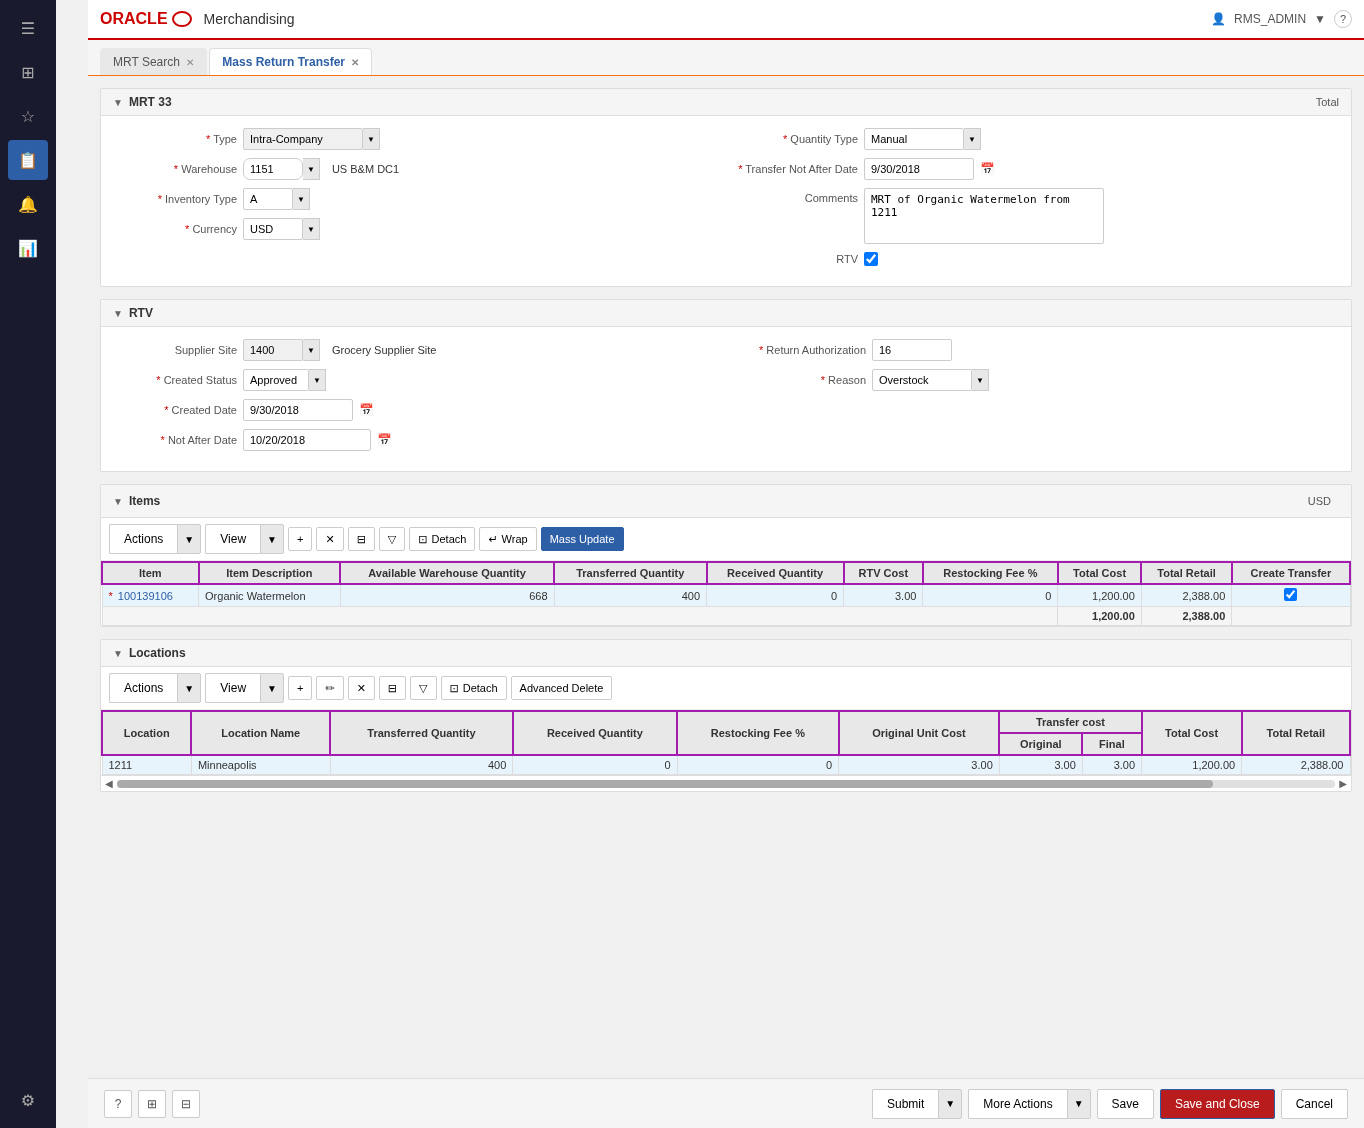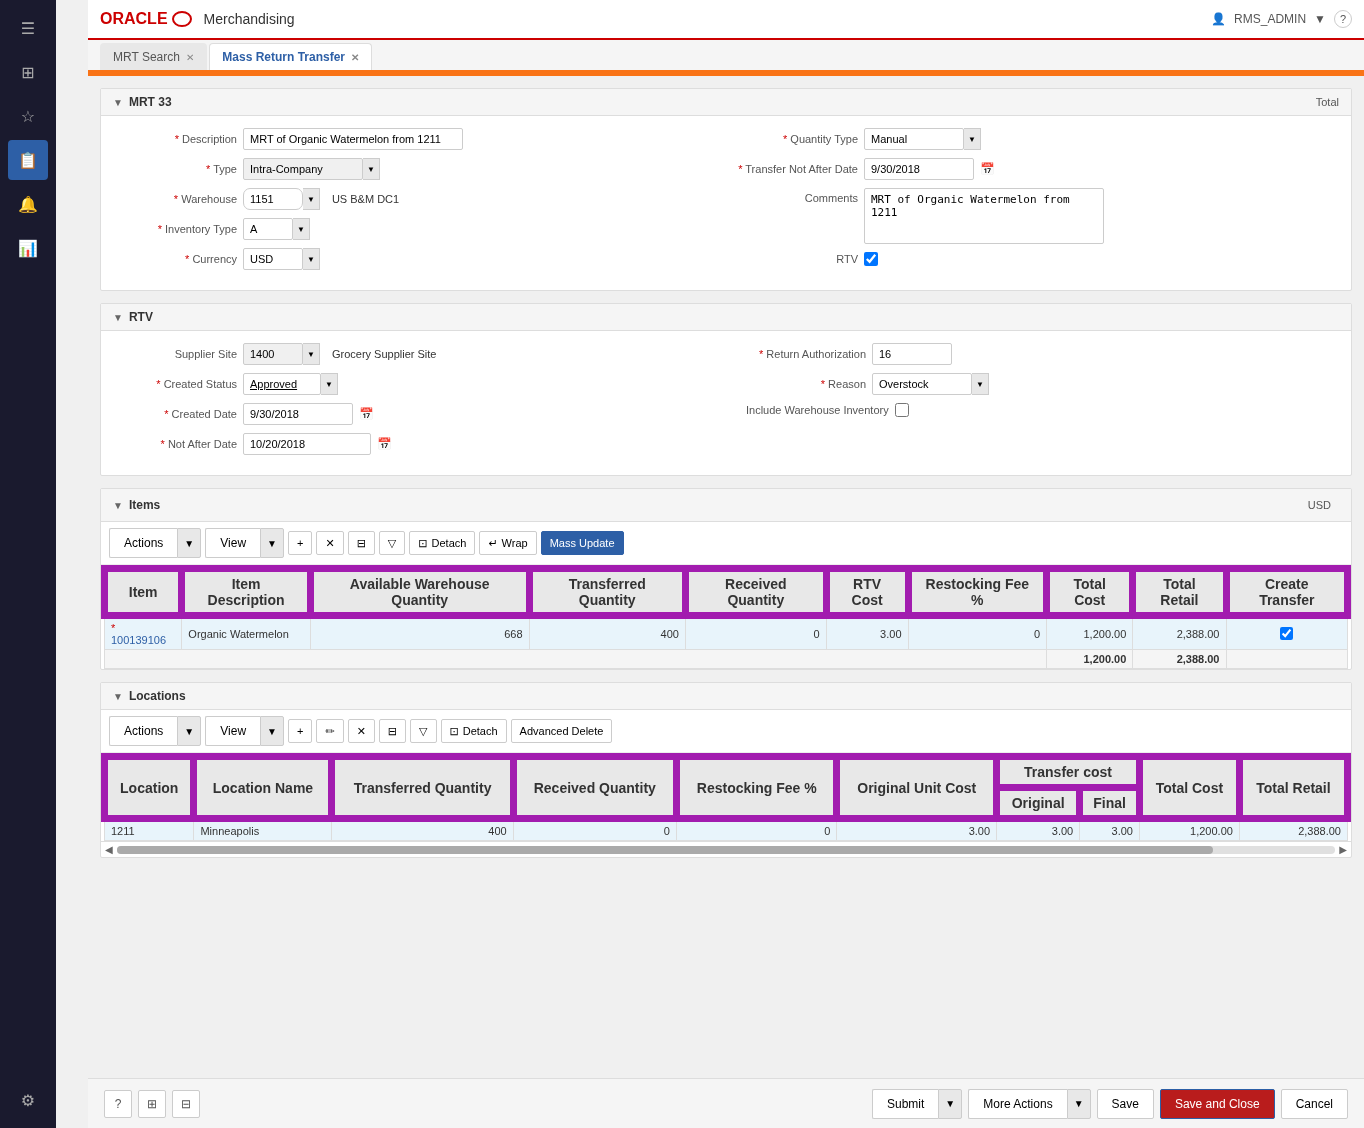--- a/index.html
+++ b/index.html
@@ -15,21 +15,21 @@
     .main { flex: 1; display: flex; flex-direction: column; overflow: hidden; padding-left: 32px; }
 
     
     .top-header { height: 40px; background: white; border-bottom: 2px solid #cc0000; display: flex; align-items: center; padding: 0 12px; gap: 8px; flex-shrink: 0; }
     .oracle-logo { display: flex; align-items: center; gap: 4px; }
     .oracle-text { color: #cc0000; font-weight: bold; font-size: 16px; }
     .app-title { font-size: 14px; color: #333; margin-left: 4px; }
     .header-right { margin-left: auto; display: flex; align-items: center; gap: 8px; color: #555; font-size: 12px; }
 
     
-    .tab-bar { height: 36px; background: #f5f5f5; border-bottom: 6px solid #f97316; display: flex; align-items: flex-end; padding: 0 12px; flex-shrink: 0; }
+    .tab-bar { height: 36px; background: #f5f5f5; border-bottom: 1px solid #f97316; display: flex; align-items: flex-end; padding: 0 12px; flex-shrink: 0; }
     .tab { padding: 6px 12px; cursor: pointer; font-size: 12px; color: #555; border: 1px solid transparent; border-bottom: none; margin-right: 2px; border-radius: 4px 4px 0 0; display: flex; align-items: center; gap: 6px; background: #e8e8e8; }
     .tab.active { background: white; border-color: #ddd; color: #2d5fa6; font-weight: bold; }
     .tab-close { color: #888; font-size: 10px; cursor: pointer; }
 
     
     .content { flex: 1; overflow-y: auto; padding: 12px; background: #f0f0f0; }
 
     
     .section { background: white; border: 1px solid #ddd; border-radius: 2px; margin-bottom: 12px; }
     .section-header { background: #f5f5f5; border-bottom: 1px solid #ddd; padding: 6px 12px; display: flex; align-items: center; gap: 6px; }
@@ -47,21 +47,21 @@
     .calendar-icon { color: #666; cursor: pointer; font-size: 12px; }
 
     
     .toolbar { display: flex; align-items: center; gap: 4px; padding: 6px 8px; border-bottom: 1px solid #eee; }
     .toolbar-btn { border: 1px solid #ccc; background: white; border-radius: 2px; padding: 3px 8px; font-size: 11px; cursor: pointer; display: flex; align-items: center; gap: 4px; height: 24px; }
     .toolbar-btn.primary { background: #2d5fa6; color: white; border-color: #2d5fa6; }
 
     
     .table-wrap { overflow-x: auto; }
     table { width: 100%; border-collapse: collapse; font-size: 11px; }
-    th { background: #e8e8e8; border: 7px solid #a21caf; padding: 4px 6px; text-align: center; font-weight: bold; color: #333; font-size: 14px; }
+    th { background: #e8e8e8; border: 2px solid #a21caf; padding: 4px 6px; text-align: center; font-weight: bold; color: #333; font-size: 11px; }
     td { border: 1px solid #ddd; padding: 3px 6px; text-align: center; color: #333; }
     tr.data-row { background: #e8f4fb; }
     tr.total-row td { font-weight: bold; background: #f5f5f5; }
     .item-link { color: #2d5fa6; text-decoration: none; cursor: pointer; }
     td.left { text-align: left; }
 
     
     .footer { height: 50px; background: #f5f5f5; border-top: 1px solid #ddd; display: flex; align-items: center; justify-content: flex-end; padding: 0 16px; gap: 6px; flex-shrink: 0; }
     .footer-btn { border: 1px solid #ccc; background: white; border-radius: 2px; padding: 5px 14px; font-size: 12px; cursor: pointer; height: 30px; }
     .footer-btn.primary { background: #b91c1c; color: white; border-color: #2d5fa6; }
@@ -144,24 +144,20 @@
       <div class="section-header">
         <span class="section-toggle">▼</span>
         <span class="section-title">MRT 33</span>
         <span class="section-tag">Total</span>
       </div>
       <div class="section-body">
         <div style="display:grid; grid-template-columns:1fr 1fr; gap:6px 24px;">
 
           <div>
             <div class="form-row">
-              <span class="form-label"><span class="required-star">*</span> <span>Description</span></span>
-              <input class="form-input" style="width: 220px;" value="MRT of Organic Watermelon from 1211">
-            </div>
-            <div class="form-row">
               <span class="form-label"><span class="required-star">*</span> <span>Type</span></span>
               <div class="inline-select-wrap">
                 <input class="form-input readonly" style="width: 120px;" value="Intra-Company" readonly="">
                 <span class="inline-arrow">▼</span>
               </div>
             </div>
             <div class="form-row">
               <span class="form-label"><span class="required-star">*</span> <span>Warehouse</span></span>
               <div class="inline-select-wrap">
                 <input class="form-input" style="width: 60px; border-radius: 7px;" value="1151">
@@ -224,21 +220,21 @@
               <span class="form-label">Supplier Site</span>
               <div class="inline-select-wrap">
                 <input class="form-input readonly" style="width: 60px;" value="1400" readonly="">
                 <span class="inline-arrow">▼</span>
               </div>
               <span style="margin-left:6px; color:#333; font-size:11px;">Grocery Supplier Site</span>
             </div>
             <div class="form-row">
               <span class="form-label"><span class="required-star">*</span> <span>Created Status</span></span>
               <div class="inline-select-wrap">
-                <input class="form-input" style="width: 78px; text-decoration: underline;" value="Approved">
+                <input class="form-input" style="width: 66px;" value="Approved">
                 <span class="inline-arrow">▼</span>
               </div>
             </div>
             <div class="form-row">
               <span class="form-label"><span class="required-star">*</span> <span>Created Date</span></span>
               <input class="form-input" style="width: 110px;" value="9/30/2018">
               <span class="calendar-icon">📅</span>
             </div>
             <div class="form-row">
               <span class="form-label"><span class="required-star">*</span> <span>Not After Date</span></span>
@@ -251,24 +247,20 @@
             <div class="form-row">
               <span class="form-label"><span class="required-star">*</span> <span>Return Authorization</span></span>
               <input class="form-input" style="width: 80px;" value="16">
             </div>
             <div class="form-row">
               <span class="form-label"><span class="required-star">*</span> <span>Reason</span></span>
               <div class="inline-select-wrap">
                 <input class="form-input" style="width: 100px;" value="Overstock">
                 <span class="inline-arrow">▼</span>
               </div>
-            </div>
-            <div class="form-row">
-              <span class="form-label">Include Warehouse Inventory</span>
-              <input type="checkbox" class="form-checkbox" style="">
             </div>
           </div>
         </div>
       </div>
     </div>
 
     <div class="section">
       <div class="section-header">
         <span class="section-toggle">▼</span>
         <span class="section-title">Items</span>

